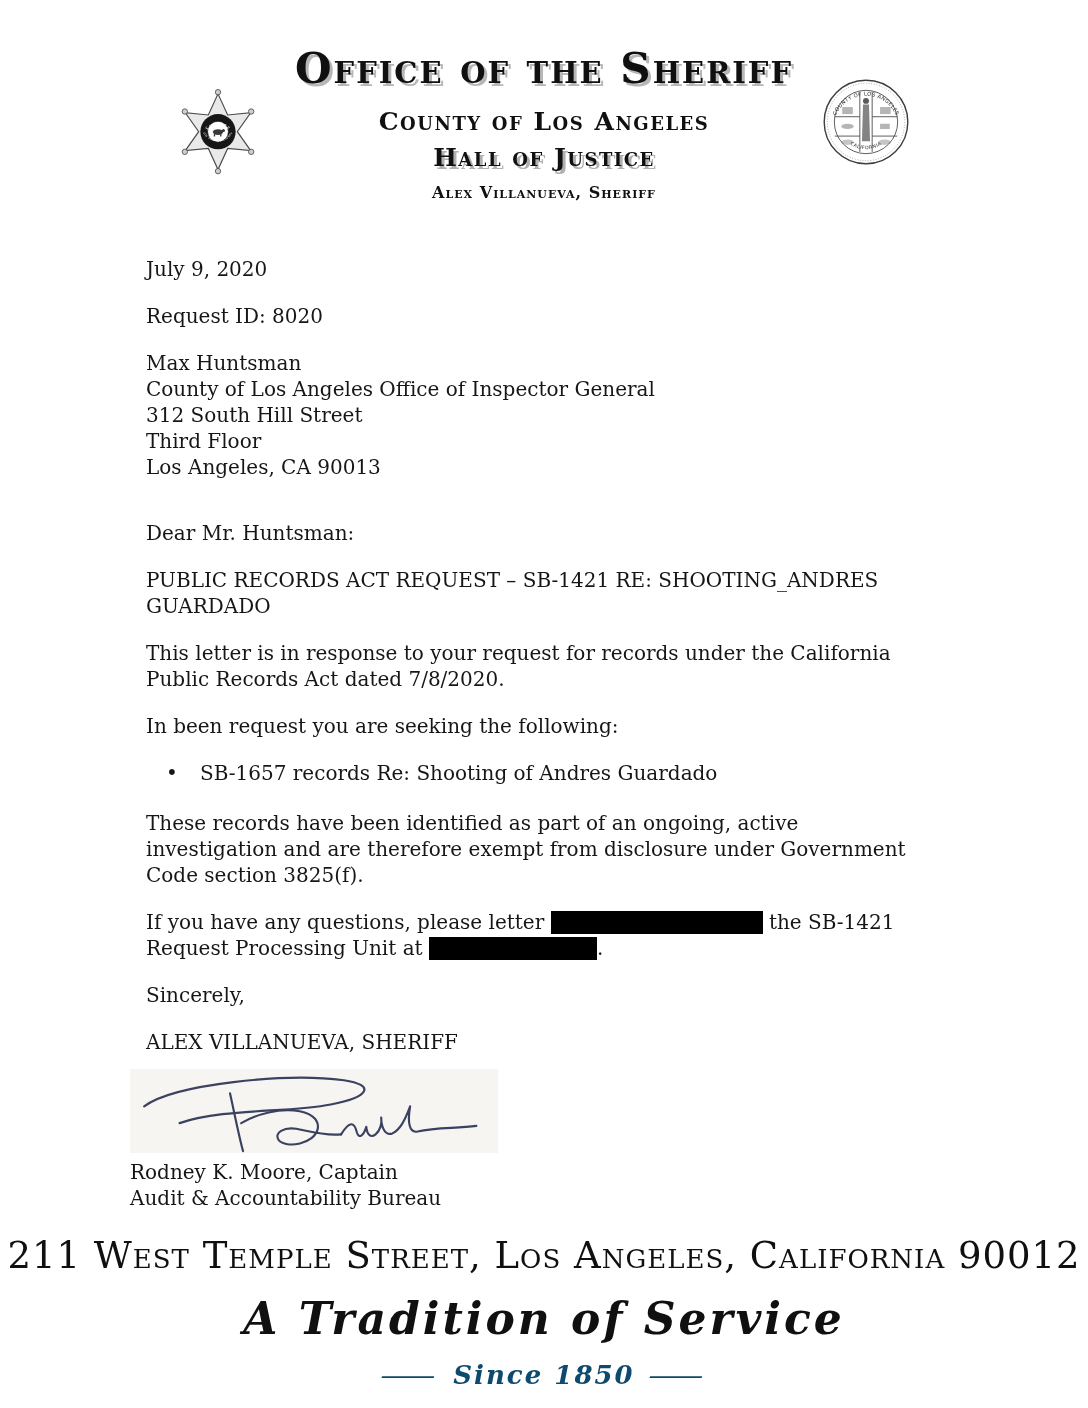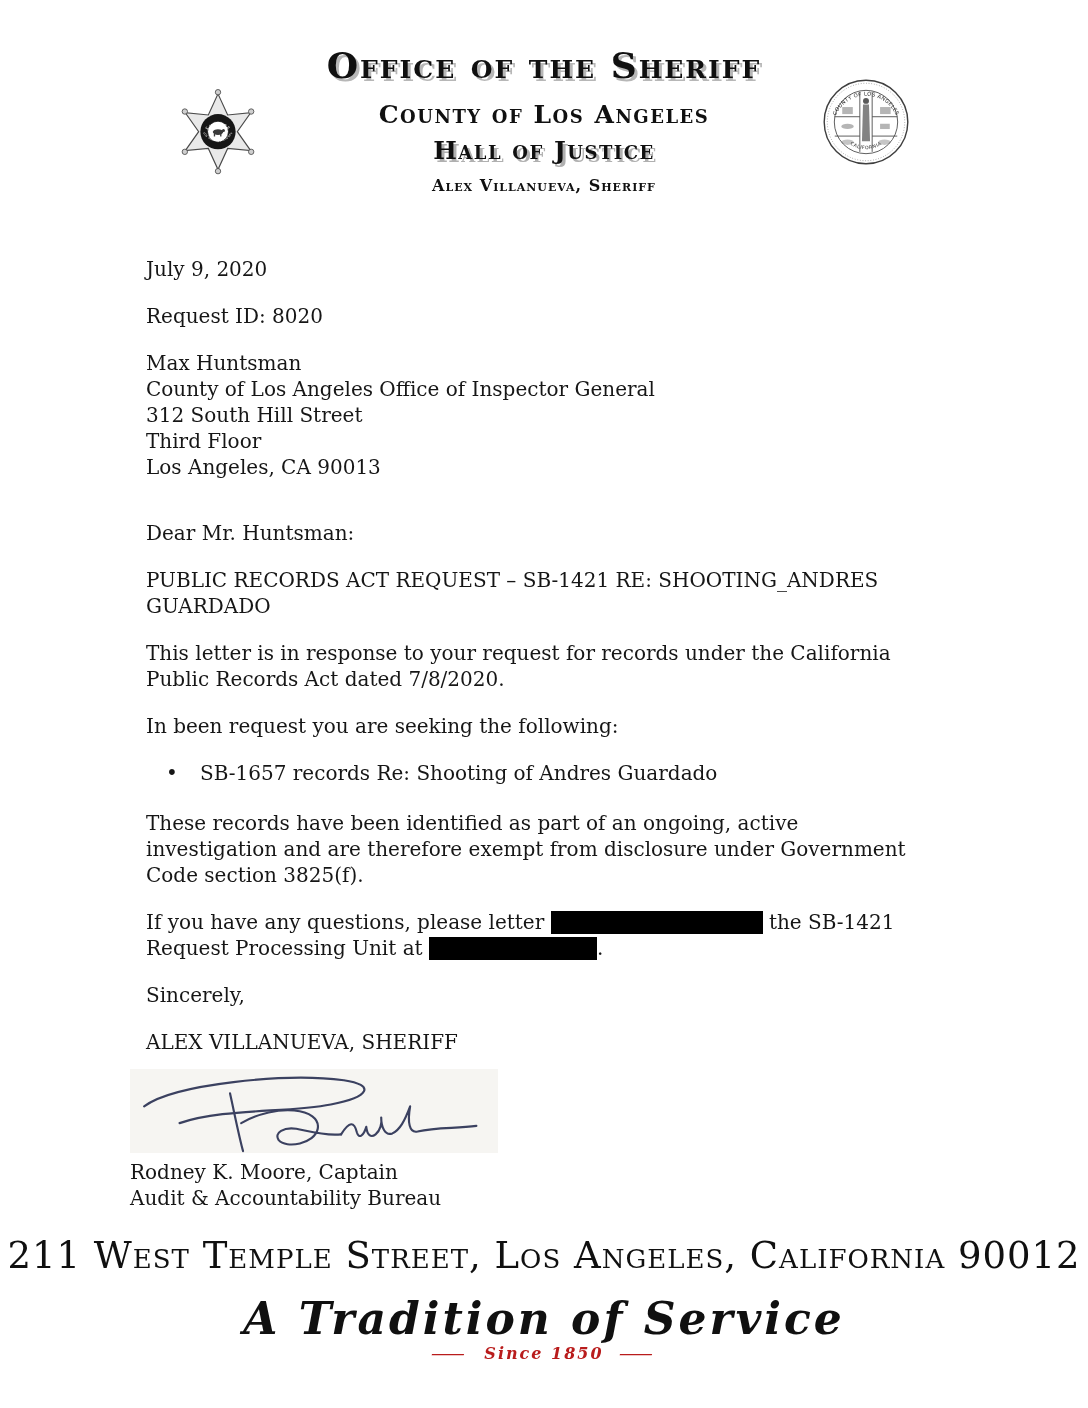--- a/index.html
+++ b/index.html
@@ -5,21 +5,21 @@
   html,body { margin:0; padding:0; background:#888; }
   .page {
     width:1088px; height:1408px; margin:0 auto; background:#ffffff;
     position:relative; color:#161616;
     font-family:"DejaVu Serif", serif; overflow:hidden;
   }
 
   
   .letterhead { padding-top:44px; text-align:center; position:relative; height:168px; }
   .lh-title {
-    margin:0; font-size:36px; font-weight:700; font-variant:small-caps;
+    margin:0; font-size:42px; font-weight:700; font-variant:small-caps;
     letter-spacing:2px; color:#101010; text-shadow:3px 3px 0 #b7b7b7;
   }
   .lh-county {
     margin:14px 0 0; font-size:25px; font-weight:700; font-variant:small-caps;
     letter-spacing:1.5px; color:#101010;
   }
   .lh-hall {
     margin:7px 0 0; font-size:25px; font-weight:700; font-variant:small-caps;
     letter-spacing:1.5px; color:#101010; text-shadow:3px 3px 0 #b0b0b0;
   }
@@ -57,22 +57,22 @@
   .page-footer { position:absolute; left:0; right:0; top:1234px; text-align:center; }
   .f-address {
     font-variant:small-caps; font-size:37px; letter-spacing:1px; color:#101010;
     font-weight:400;
   }
   .f-motto {
     margin-top:16px; font-style:italic; font-weight:700; font-size:44px;
     letter-spacing:3px; color:#101010;
   }
   .f-since {
-    margin-top:0px; font-style:italic; font-weight:700; font-size:16px;
-    letter-spacing:2px; color:#b91c1c;
+    margin-top:16px; font-style:italic; font-weight:700; font-size:26px;
+    letter-spacing:2px; color:#0c4a6e;
   }
   .flourish { display:inline-block; transform:scaleX(2.2); margin:0 18px; font-weight:400; }
 </style>
 </head>
 <body>
 
 <div class="page">
 
   <div class="letterhead">
 

